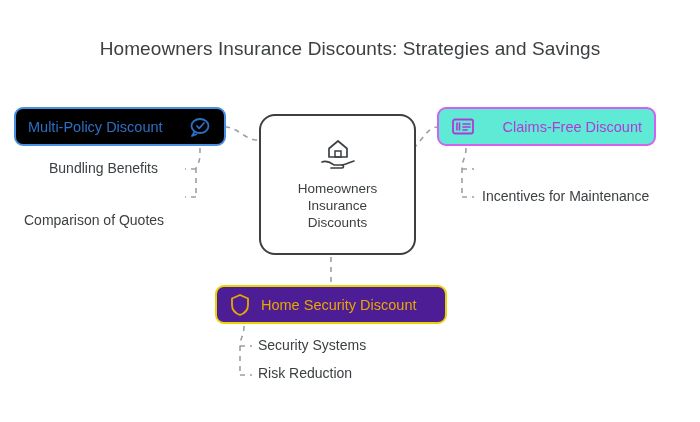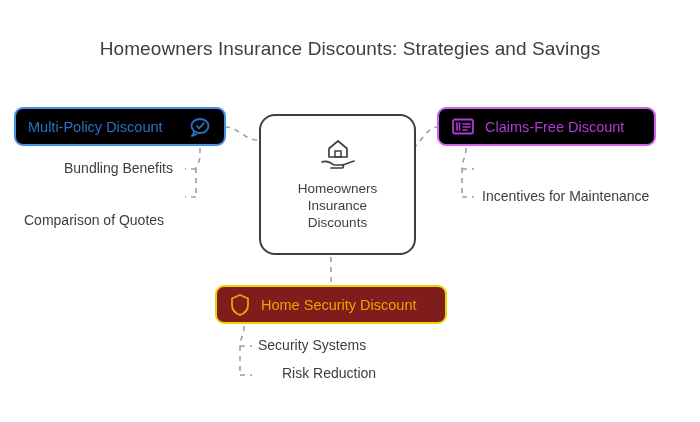--- a/index.html
+++ b/index.html
@@ -101,31 +101,32 @@
     background: #000000;
     justify-content: space-between;
   }
   #pill-multi .pill-label { color: #2d6fc4; }
 
   #pill-claims {
     left: 437px;
     top: 107px;
     width: 219px;
     border-color: #d062f0;
-    background: #000000;
+    background: #5eead4;
+    justify-content: space-between;
   }
   #pill-claims .pill-icon { margin-right: 10px; }
   #pill-claims .pill-label { color: #b03ad6; }
 
   #pill-security {
     left: 215px;
     top: 285px;
     width: 232px;
     border-color: #ecd200;
-    background: #7f1d1d;
+    background: #4c1d95;
   }
   #pill-security .pill-icon { margin-right: 10px; }
   #pill-security .pill-label { color: #e8a800; }
 
   .sub {
     position: absolute;
     font-size: 14px;
     color: #3c4043;
     white-space: nowrap;
   }
@@ -178,21 +179,21 @@
   <div class="pill" id="pill-multi">
     <span class="pill-label">Multi-Policy Discount</span>
     <span class="pill-icon">
       <svg width="24" height="22" viewBox="0 0 24 22" xmlns="http://www.w3.org/2000/svg">
         <ellipse cx="12" cy="10" rx="8.5" ry="7" fill="none" stroke="#2d6fc4" stroke-width="1.8"></ellipse>
         <path d="M7 15 L4 20 L9 18" fill="none" stroke="#2d6fc4" stroke-width="1.8" stroke-linejoin="round"></path>
         <path d="M9 10 l2.2 2.4 L16 7" fill="none" stroke="#2d6fc4" stroke-width="1.7" stroke-linecap="round" stroke-linejoin="round"></path>
       </svg>
     </span>
   </div>
-  <div class="sub" style="left:64px; top:160px;">Bundling Benefits</div>
+  <div class="sub" style="left:49px; top:160px;">Bundling Benefits</div>
   <div class="sub" style="left:24px; top:188px;margin-top:24px;">Comparison of Quotes</div>
 
   <div class="pill" id="pill-claims">
     <span class="pill-icon">
       <svg width="24" height="21" viewBox="0 0 24 21" xmlns="http://www.w3.org/2000/svg">
         <rect x="2" y="3.5" width="20" height="14" rx="2" fill="none" stroke="#b03ad6" stroke-width="1.8"></rect>
         <path d="M6 7 L6 14" stroke="#b03ad6" stroke-width="1.6" stroke-linecap="round"></path>
         <path d="M8.5 7 L8.5 14" stroke="#b03ad6" stroke-width="1.6" stroke-linecap="round"></path>
         <path d="M12 8 L19 8" stroke="#b03ad6" stroke-width="1.6" stroke-linecap="round"></path>
         <path d="M12 11 L19 11" stroke="#b03ad6" stroke-width="1.6" stroke-linecap="round"></path>
@@ -205,15 +206,15 @@
 
   <div class="pill" id="pill-security">
     <span class="pill-icon">
       <svg width="22" height="24" viewBox="0 0 22 24" xmlns="http://www.w3.org/2000/svg">
         <path d="M11 2 L19 5.5 L19 12 C19 17 15 20.5 11 22 C7 20.5 3 17 3 12 L3 5.5 Z" fill="none" stroke="#e8a800" stroke-width="1.8" stroke-linejoin="round"></path>
       </svg>
     </span>
     <span class="pill-label">Home Security Discount</span>
   </div>
   <div class="sub" style="left:258px; top:337px;">Security Systems</div>
-  <div class="sub" style="left:258px; top:365px;margin-left:24px;">Risk Reduction</div>
+  <div class="sub" style="left:258px; top:365px;">Risk Reduction</div>
 
 </div>
 
 </body></html>

